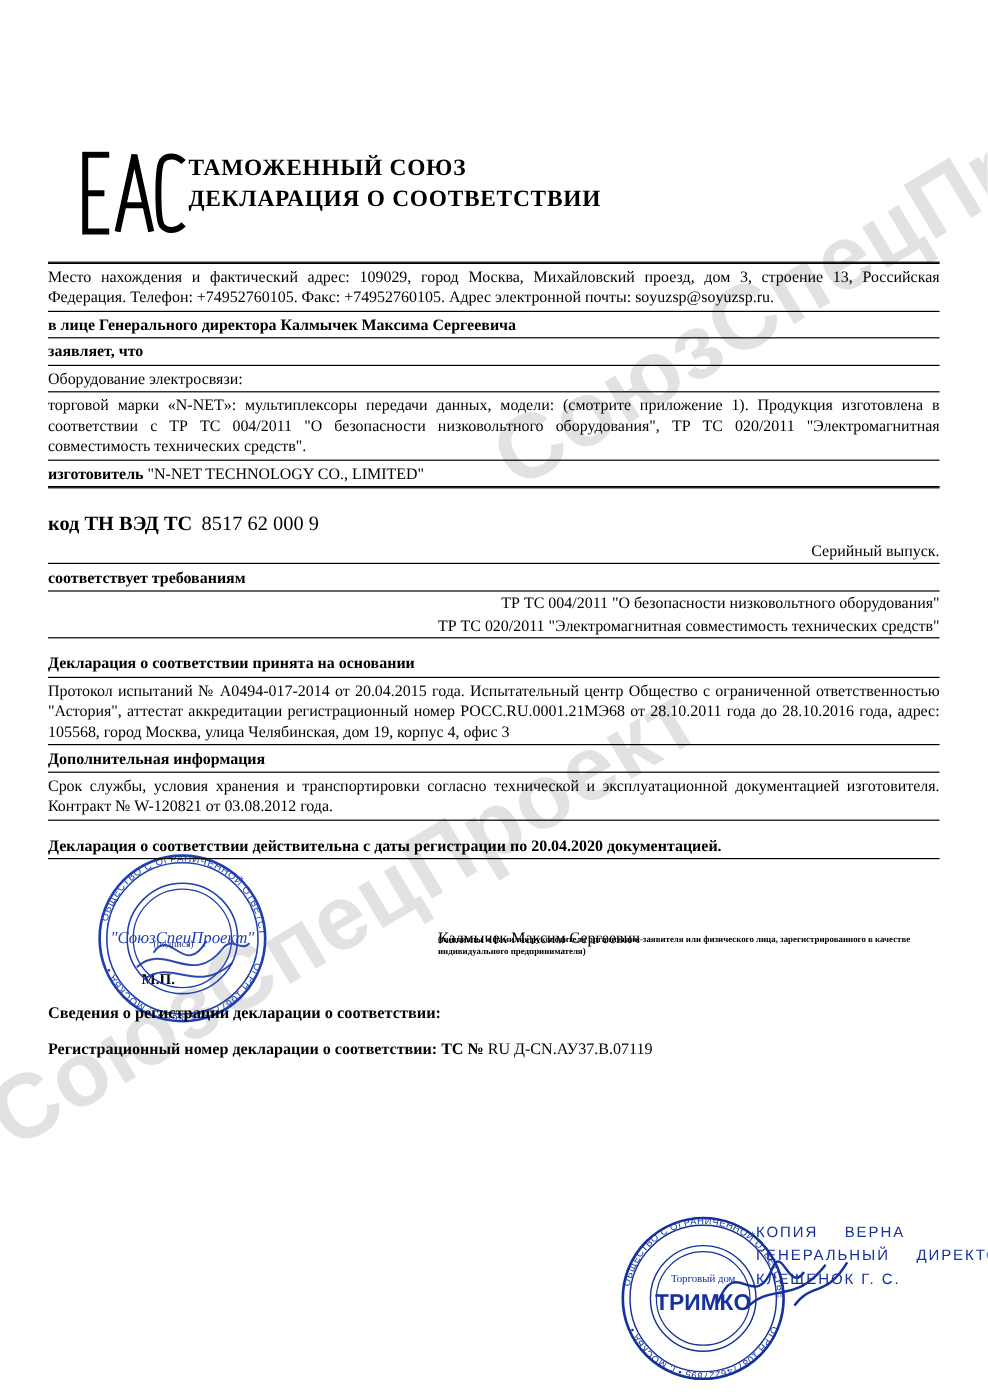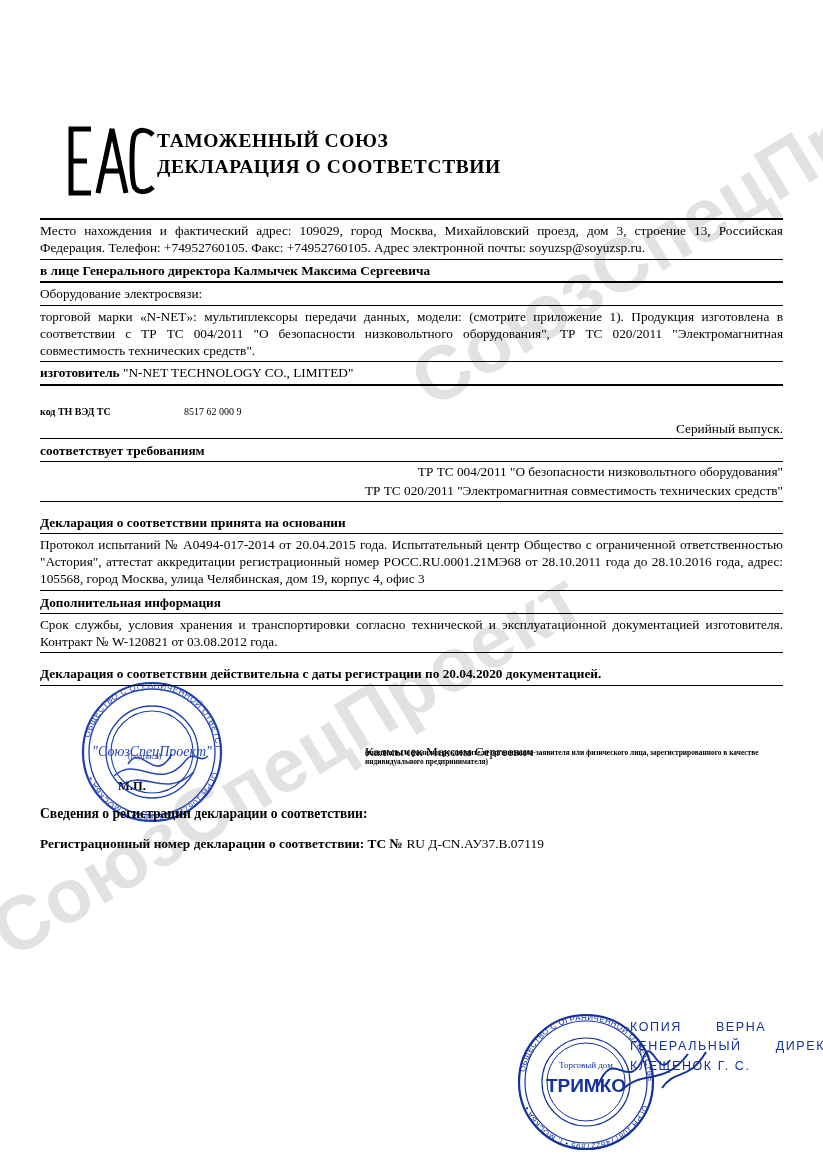--- a/index.html
+++ b/index.html
@@ -91,24 +91,23 @@
     text-align: justify;
     padding: 2px 0 2.5px 0;
   }
   b.lbl { font-weight: bold; }
 
   .sec-gap { height: 9px; }
   .sec-gap-lg { height: 16px; }
 
   .kv {
     display: flex;
-    font-size: 10px;
+    font-size: 17px;
     line-height: 1.3;
     padding: 3px 0 1px 0;
-    gap: 16px;
   }
   .kv .k { font-weight: bold; width: 128px; flex: 0 0 auto; }
   .kv .v { flex: 1 1 auto; }
 
   .bold-line {
     font-weight: bold;
     font-size: 13.3px;
     line-height: 1.3;
     padding: 3px 0 2px 0;
   }
@@ -198,21 +197,21 @@
     left: 630px;
     top: 28px;
     color: #15319b;
     font-family: "Liberation Sans", sans-serif;
     font-size: 12.5px;
     letter-spacing: 1.6px;
     line-height: 1.55;
     font-weight: normal;
   }
   .kopiya .row { white-space: nowrap; }
-  .kopiya .w2 { margin-left: 34px; }
+  .kopiya .w2 { margin-left: 22px; }
   .sig-scribble {
     position: absolute;
     left: 592px;
     top: 48px;
     width: 120px;
     height: 60px;
   }
 </style>
 </head>
 <body>
@@ -251,20 +250,23 @@
   <div class="content">
 
     <div class="rule"></div>
     <div class="rule"></div>
     <div class="para">Место нахождения и фактический адрес: 109029, город Москва, Михайловский проезд, дом 3, строение 13, Российская Федерация. Телефон: +74952760105. Факс: +74952760105. Адрес электронной почты: soyuzsp@soyuzsp.ru.</div>
     <div class="rule"></div>
     <div class="para">
       <b>в лице Генерального директора Калмычек Максима Сергеевича</b>
     </div>
     <div class="rule"></div>
+    <div class="para">
+      <b>заявляет, что</b>
+    </div>
     <div class="rule"></div>
     <div class="para">Оборудование электросвязи:</div>
     <div class="rule"></div>
     <div class="para">торговой марки «N-NET»: мультиплексоры передачи данных, модели: (смотрите приложение 1). Продукция изготовлена в соответствии с ТР ТС 004/2011 "О безопасности низковольтного оборудования", ТР ТС 020/2011 "Электромагнитная совместимость технических средств".</div>
     <div class="rule"></div>
     <div class="para">
       <b>изготовитель</b>
       <span>"N-NET TECHNOLOGY CO., LIMITED"</span>
     </div>
     <div class="rule"></div>

